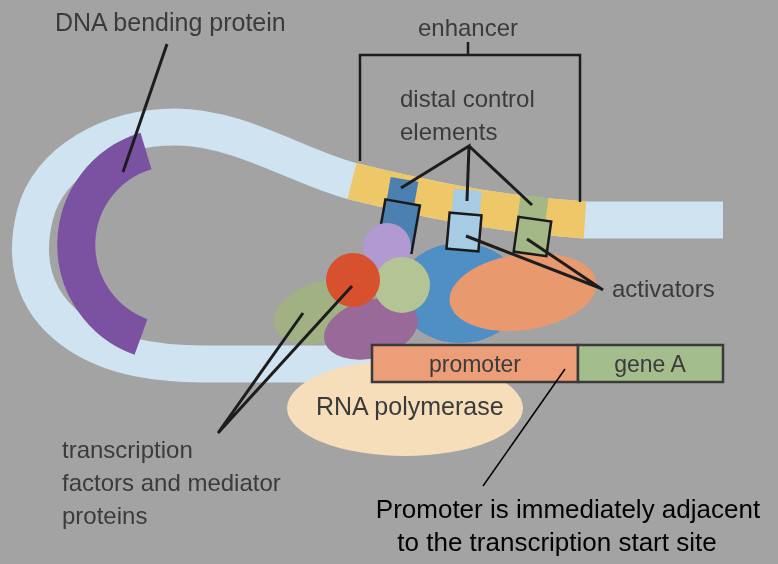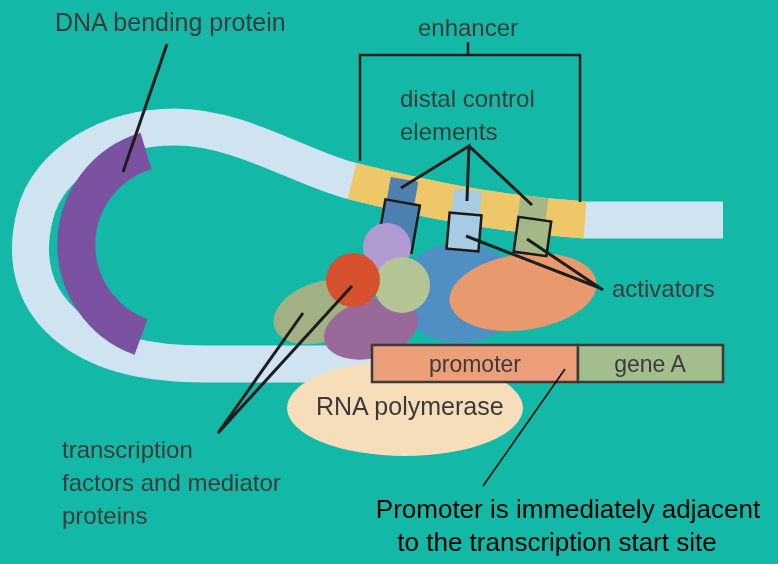--- a/index.html
+++ b/index.html
@@ -5,21 +5,21 @@
   html, body {
     margin: 0;
     padding: 0;
     background: #ffffff;
     font-family: "Liberation Sans", "DejaVu Sans", sans-serif;
   }
   .stage {
     position: relative;
     width: 778px;
     height: 564px;
-    background: #14b8a6;
+    background: #a3a3a3;
     overflow: hidden;
   }
   svg { display: block; }
   .label {
     font-family: "Liberation Sans", "DejaVu Sans", sans-serif;
     font-size: 24px;
   }
   .label-lg { font-size: 25px; }
   .box-label { font-size: 23px; }
   .annotation {

